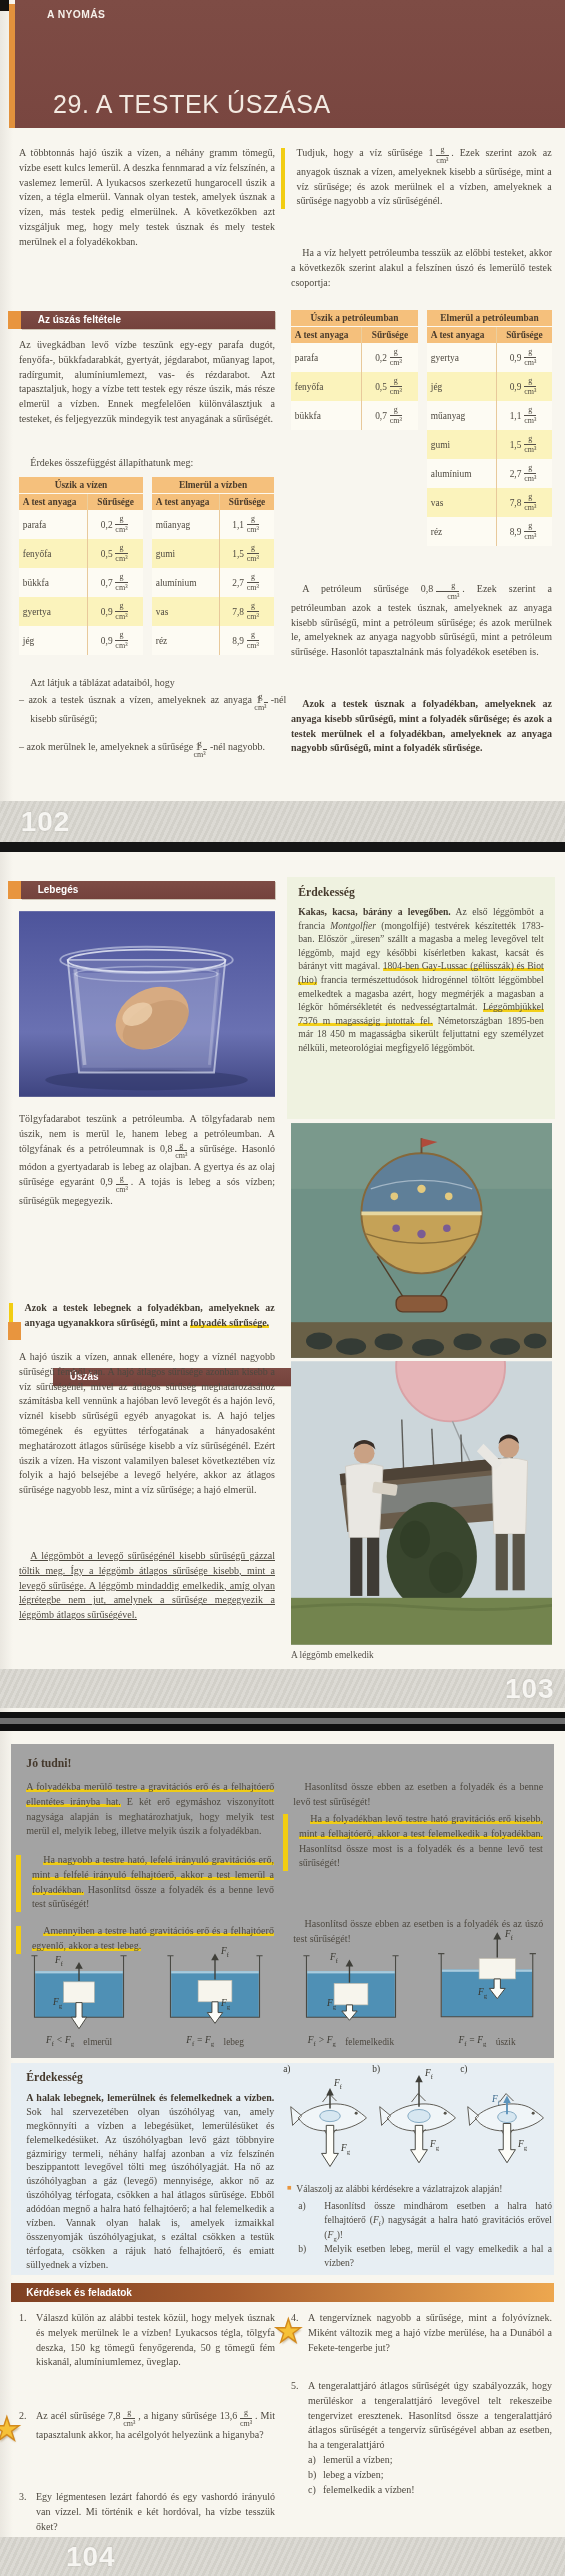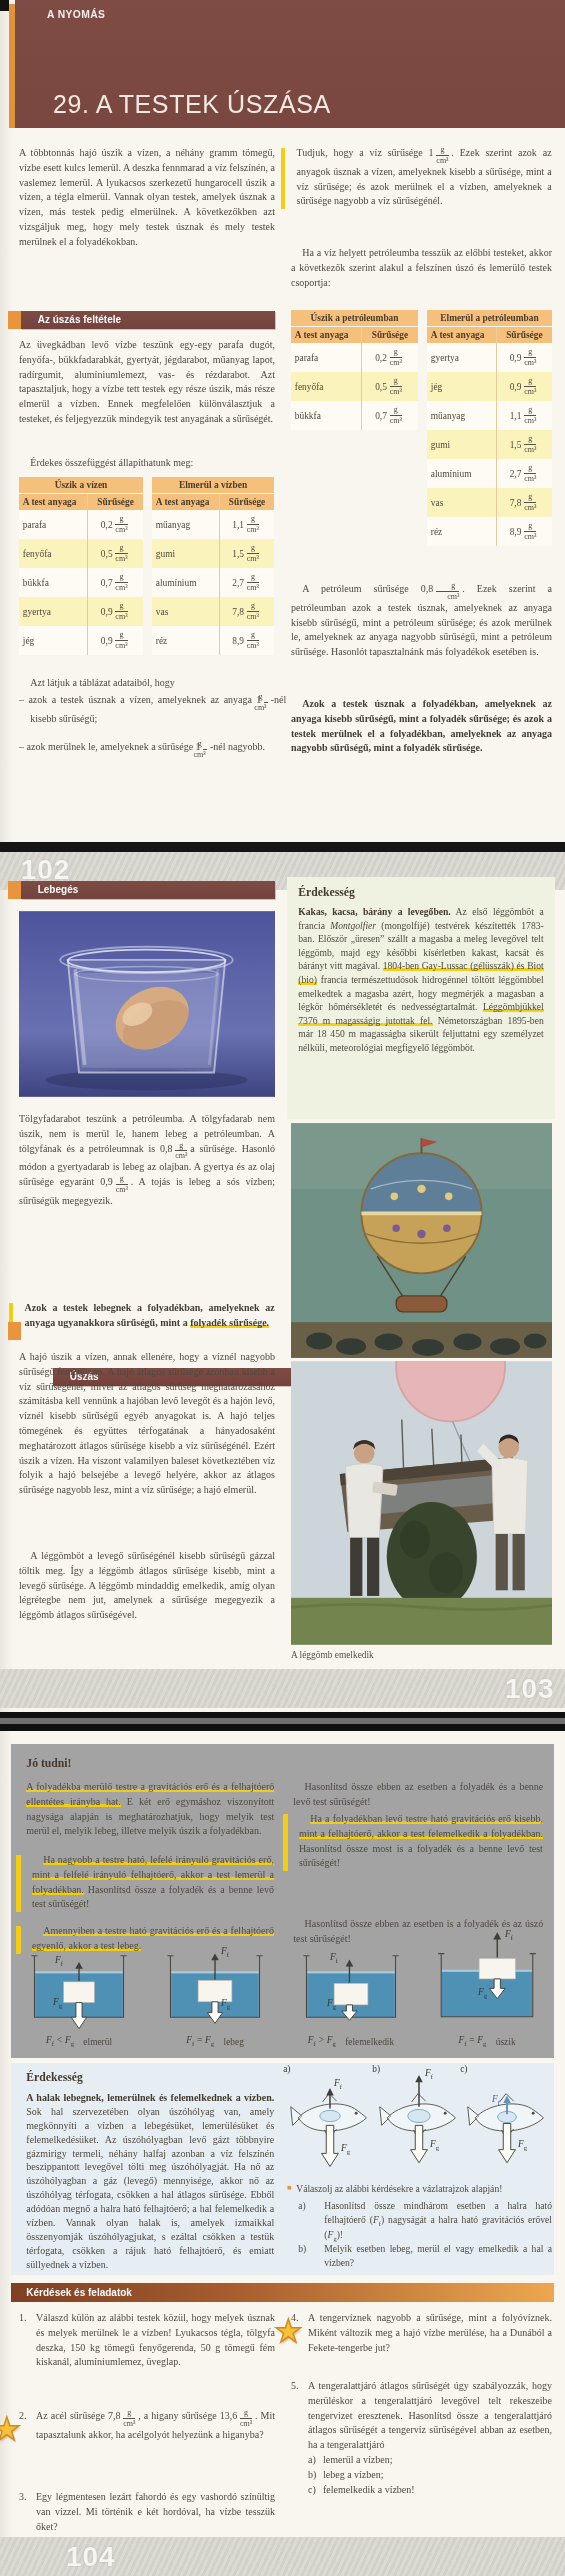--- a/index.html
+++ b/index.html
@@ -335,21 +335,21 @@
           </span>
         </span>
       </div>
   </div>
 
   <div class="abs body" style="left:291px;top:582px;width:261px;text-indent:11.3px;">
     <span>A petróleum sűrűsége 0,8</span><span class="fr"><b>g</b><i>cm³</i></span><span>. Ezek szerint a petróleumban azok a testek úsznak, amelyeknek az anyaga kisebb sűrűségű, mint a petróleum sűrűsége; és azok merülnek le, amelyeknek az anyaga nagyobb sűrűségű, mint a petróleum sűrűsége. Hasonlót tapasztalnánk más folyadékok esetében is.</span>
   </div>
   <p class="abs body boldp ind" style="left:291px;top:697px;width:261px;">Azok a testek úsznak a folyadékban, amelyeknek az anyaga kisebb sűrűségű, mint a folyadék sűrűsége; és azok a testek merülnek el a folyadékban, amelyeknek az anyaga nagyobb sűrűségű, mint a folyadék sűrűsége.</p>
 
-  <div class="abs pfoot" style="top:801px;height:41px;margin-top:48px;">
+  <div class="abs pfoot" style="top:801px;height:41px;">
     <span class="abs pnum" style="left:20.7px;top:4.7px;">102</span>
   </div>
   <div class="abs" style="left:0;top:842px;width:565px;height:10.3px;background:#151515;"></div>
 
   <div class="abs secsq" style="left:7.5px;top:881px;"></div>
   <div class="abs secbar" style="left:20.7px;top:881px;width:254px;">Lebegés</div>
 
   <div class="abs" style="left:19px;top:911px;width:256px;height:186px;">
     <svg class="photo" width="256" height="186" viewBox="0 0 273 198">
       <defs>
@@ -379,21 +379,21 @@
   <div class="abs body" style="left:19px;top:1112px;width:256px;">
     <span>Tölgyfadarabot teszünk a petróleumba. A tölgyfadarab nem úszik, nem is merül le, hanem lebeg a petróleumban. A tölgyfának és a petróleumnak is 0,8</span><span class="fr"><b>g</b><i>cm³</i></span><span>a sűrűsége. Hasonló módon a gyertyadarab is lebeg az olajban. A gyertya és az olaj sűrűsége egyaránt 0,9</span><span class="fr"><b>g</b><i>cm³</i></span><span>. A tojás is lebeg a sós vízben; sűrűségük megegyezik.</span>
   </div>
   <div class="abs body boldp ybar" style="left:19px;top:1260px;width:250px;padding-left:5.6px;margin-top:41px;">
     <span>Azok a testek lebegnek a folyadékban, amelyeknek az anyaga ugyanakkora sűrűségű, mint a </span><span class="hl">folyadék sűrűsége.</span>
   </div>
 
   <div class="abs secsq" style="left:7.5px;top:1322px;"></div>
   <div class="abs secbar" style="left:20.7px;top:1368px;width:254px;margin-left:32px;">Úszás</div>
   <p class="abs body" style="left:19px;top:1350px;width:256px;">A hajó úszik a vízen, annak ellenére, hogy a víznél nagyobb sűrűségű fémből van. A hajó átlagos sűrűsége azonban kisebb a víz sűrűségénél, mivel az átlagos sűrűség meghatározásához számításba kell vennünk a hajóban levő levegőt és a hajón levő, víznél kisebb sűrűségű egyéb anyagokat is. A hajó teljes tömegének és együttes térfogatának a hányadosaként meghatározott átlagos sűrűsége kisebb a víz sűrűségénél. Ezért úszik a vízen. Ha viszont valamilyen baleset következtében víz folyik a hajó belsejébe a levegő helyére, akkor az átlagos sűrűsége nagyobb lesz, mint a víz sűrűsége; a hajó elmerül.</p>
-  <p class="abs body ind" style="left:19px;top:1549px;width:256px;">A léggömböt a levegő sűrűségénél kisebb sűrűségű gázzal töltik meg. Így a léggömb átlagos sűrűsége kisebb, mint a levegő sűrűsége. A léggömb mindaddig emelkedik, amíg olyan légrétegbe nem jut, amelynek a sűrűsége megegyezik a léggömb átlagos sűrűségével.</p>
+  <p class="abs body ind" style="left:19px;top:1549px;width:256px;text-decoration:underline;">A léggömböt a levegő sűrűségénél kisebb sűrűségű gázzal töltik meg. Így a léggömb átlagos sűrűsége kisebb, mint a levegő sűrűsége. A léggömb mindaddig emelkedik, amíg olyan légrétegbe nem jut, amelynek a sűrűsége megegyezik a léggömb átlagos sűrűségével.</p>
 
   <div class="abs greenbox" style="left:287px;top:877px;width:268px;height:242px;padding:9.4px 11.3px;box-sizing:border-box;overflow:hidden;">
     <div class="boxtitle">Érdekesség</div>
     <div class="body small" style="margin-top:5.6px;text-align:justify;">
       <b class="lead">Kakas, kacsa, bárány a levegőben.</b><span> Az első léggömböt a francia </span><i>Montgolfier</i><span> (mongolfijé) testvérek készítették 1783-ban. Először „üresen” szállt a magasba a meleg levegővel telt léggömb, majd egy későbbi kísérletben kakast, kacsát és bárányt vitt magával. </span><span class="hl">1804-ben Gay-Lussac (gélüsszák) és Biot (bio)</span><span> francia természettudósok hidrogénnel töltött léggömbbel emelkedtek a magasba azért, hogy megmérjék a magasban a légkör hőmérsékletét és nedvességtartalmát. </span><span class="hl">Léggömbjükkel 7376 m magasságig jutottak fel.</span><span> Németországban 1895-ben már 18 450 m magasságba sikerült feljuttatni egy személyzet nélküli, meteorológiai megfigyelő léggömböt.</span>
     </div>
   </div>
 
   <div class="abs" style="left:291px;top:1123px;width:261px;height:235px;">
     <svg class="photo" width="261" height="235" viewBox="0 0 278 250">
@@ -639,21 +639,21 @@
     <span class="qn">1.</span>
       <div class="qt">Válaszd külön az alábbi testek közül, hogy melyek úsznak és melyek merülnek le a vízben! Lyukacsos tégla, tölgyfa deszka, 150 kg tömegű fenyőgerenda, 50 g tömegű fém kiskanál, alumíniumlemez, üveglap.</div>
   </div>
   <span class="star abs" style="left:-7.5px;top:2413px;">★</span>
   <div class="q body" style="left:19px;top:2409px;width:256px;">
     <span class="qn">2.</span>
     <div class="qt"><span>Az acél sűrűsége 7,8</span><span class="fr"><b>g</b><i>cm³</i></span><span>, a higany sűrűsége 13,6</span><span class="fr"><b>g</b><i>cm³</i></span><span>. Mit tapasztalunk akkor, ha acélgolyót helyezünk a higanyba?</span></div>
   </div>
   <div class="q body" style="left:19px;top:2490px;width:256px;">
     <span class="qn">3.</span>
-      <div class="qt">Egy légmentesen lezárt fahordó és egy vashordó színültig van vízzel. Mi történik e két hordóval, ha vízbe tesszük őket?</div>
+      <div class="qt">Egy légmentesen lezárt fahordó és egy vashordó irányuló van vízzel. Mi történik e két hordóval, ha vízbe tesszük őket?</div>
   </div>
 
   <span class="star abs" style="left:274px;top:2315px;">★</span>
   <div class="q body" style="left:291px;top:2311px;width:261px;">
     <span class="qn">4.</span>
       <div class="qt">A tengervíznek nagyobb a sűrűsége, mint a folyóvíznek. Miként változik meg a hajó vízbe merülése, ha a Dunából a Fekete-tengerbe jut?</div>
   </div>
   <div class="q body" style="left:291px;top:2379px;width:261px;">
     <span class="qn">5.</span>
       <div class="qt">A tengeralattjáró átlagos sűrűségét úgy szabályozzák, hogy merüléskor a tengeralattjáró levegővel telt rekeszeibe tengervizet eresztenek. Hasonlítsd össze a tengeralattjáró átlagos sűrűségét a tengervíz sűrűségével abban az esetben, ha a tengeralattjáró</div>

